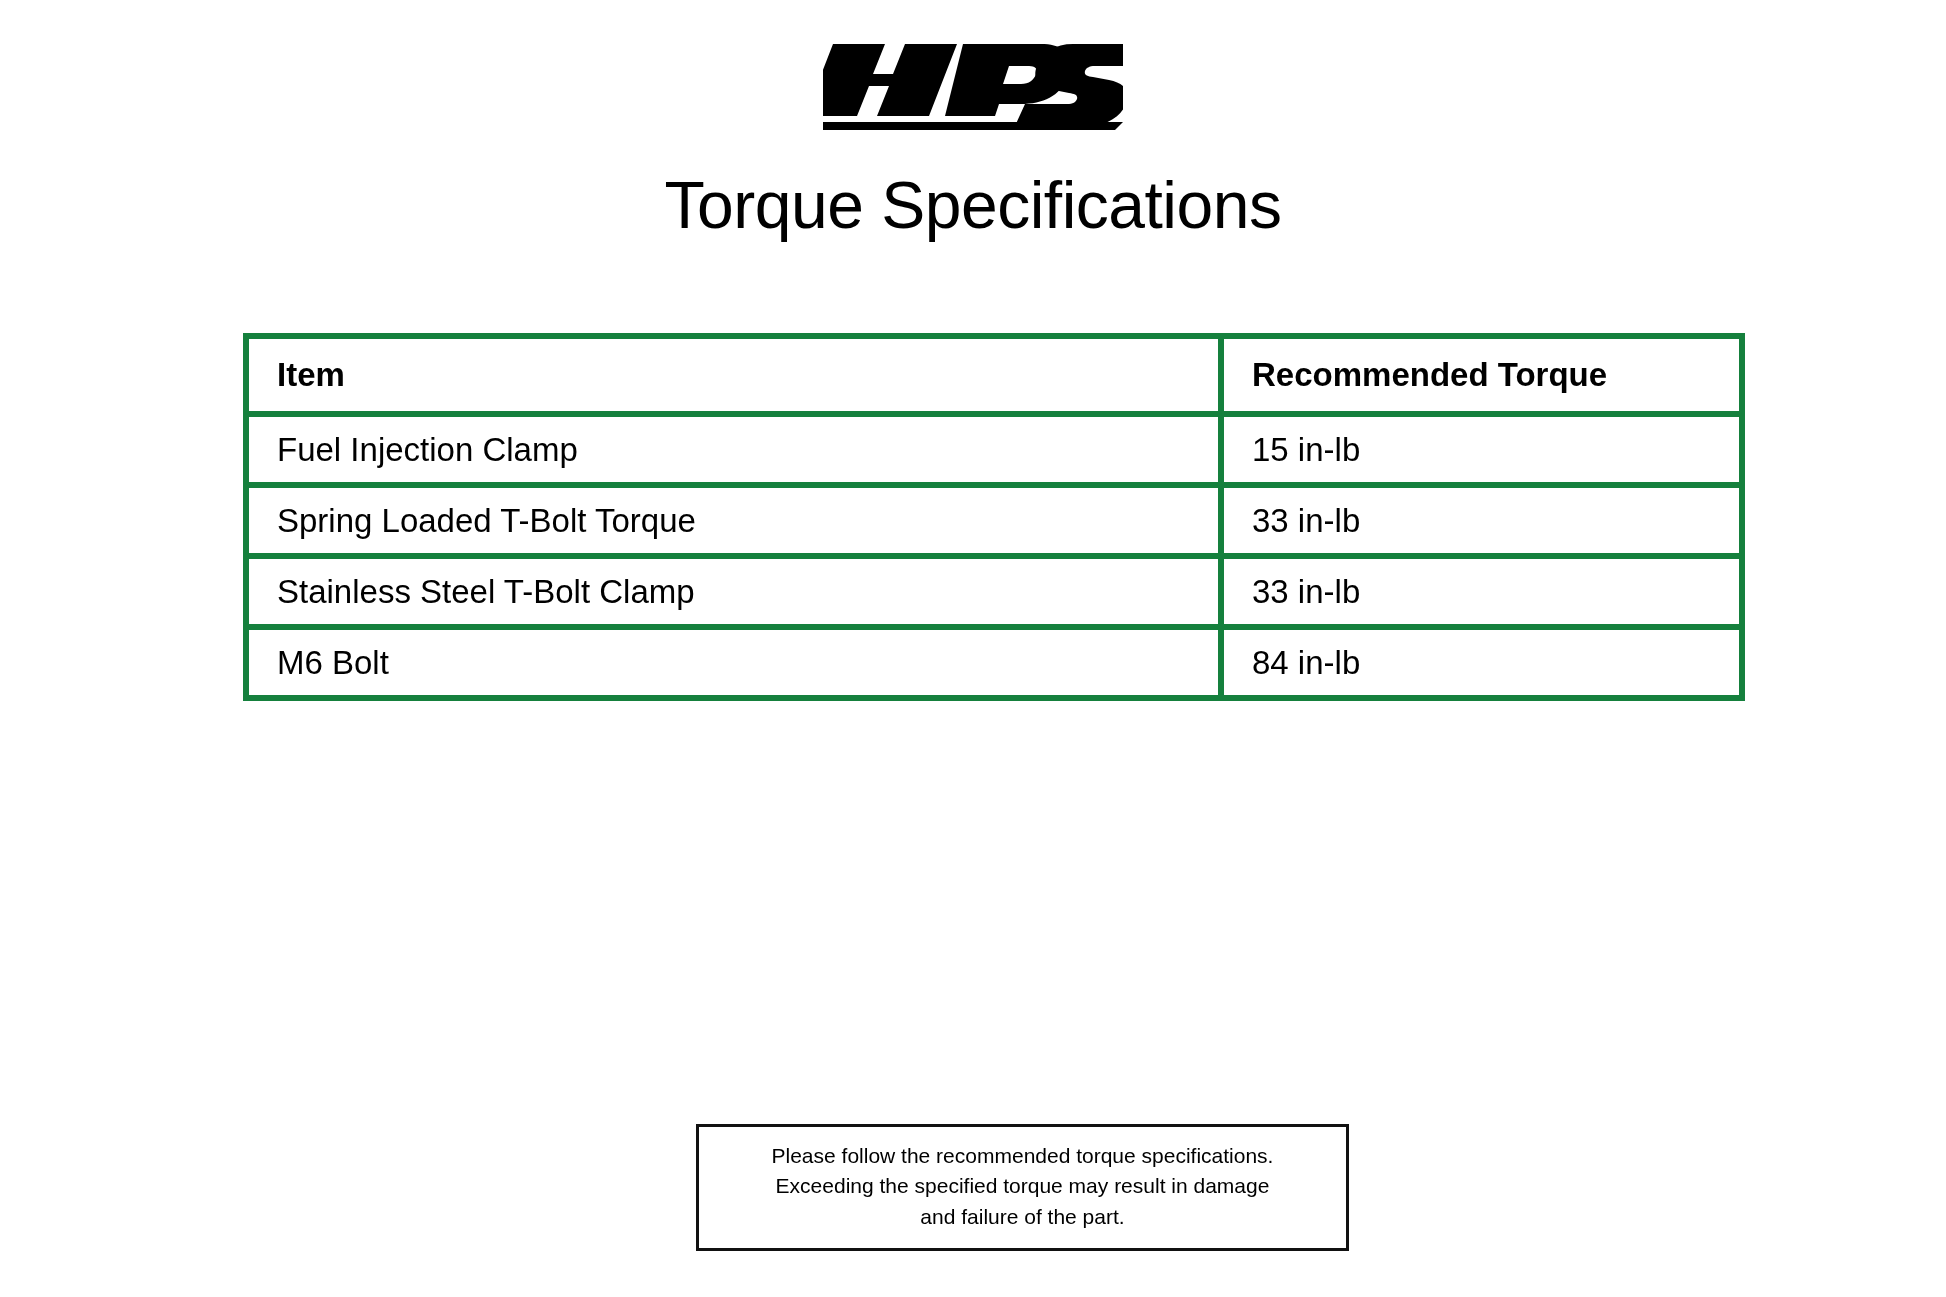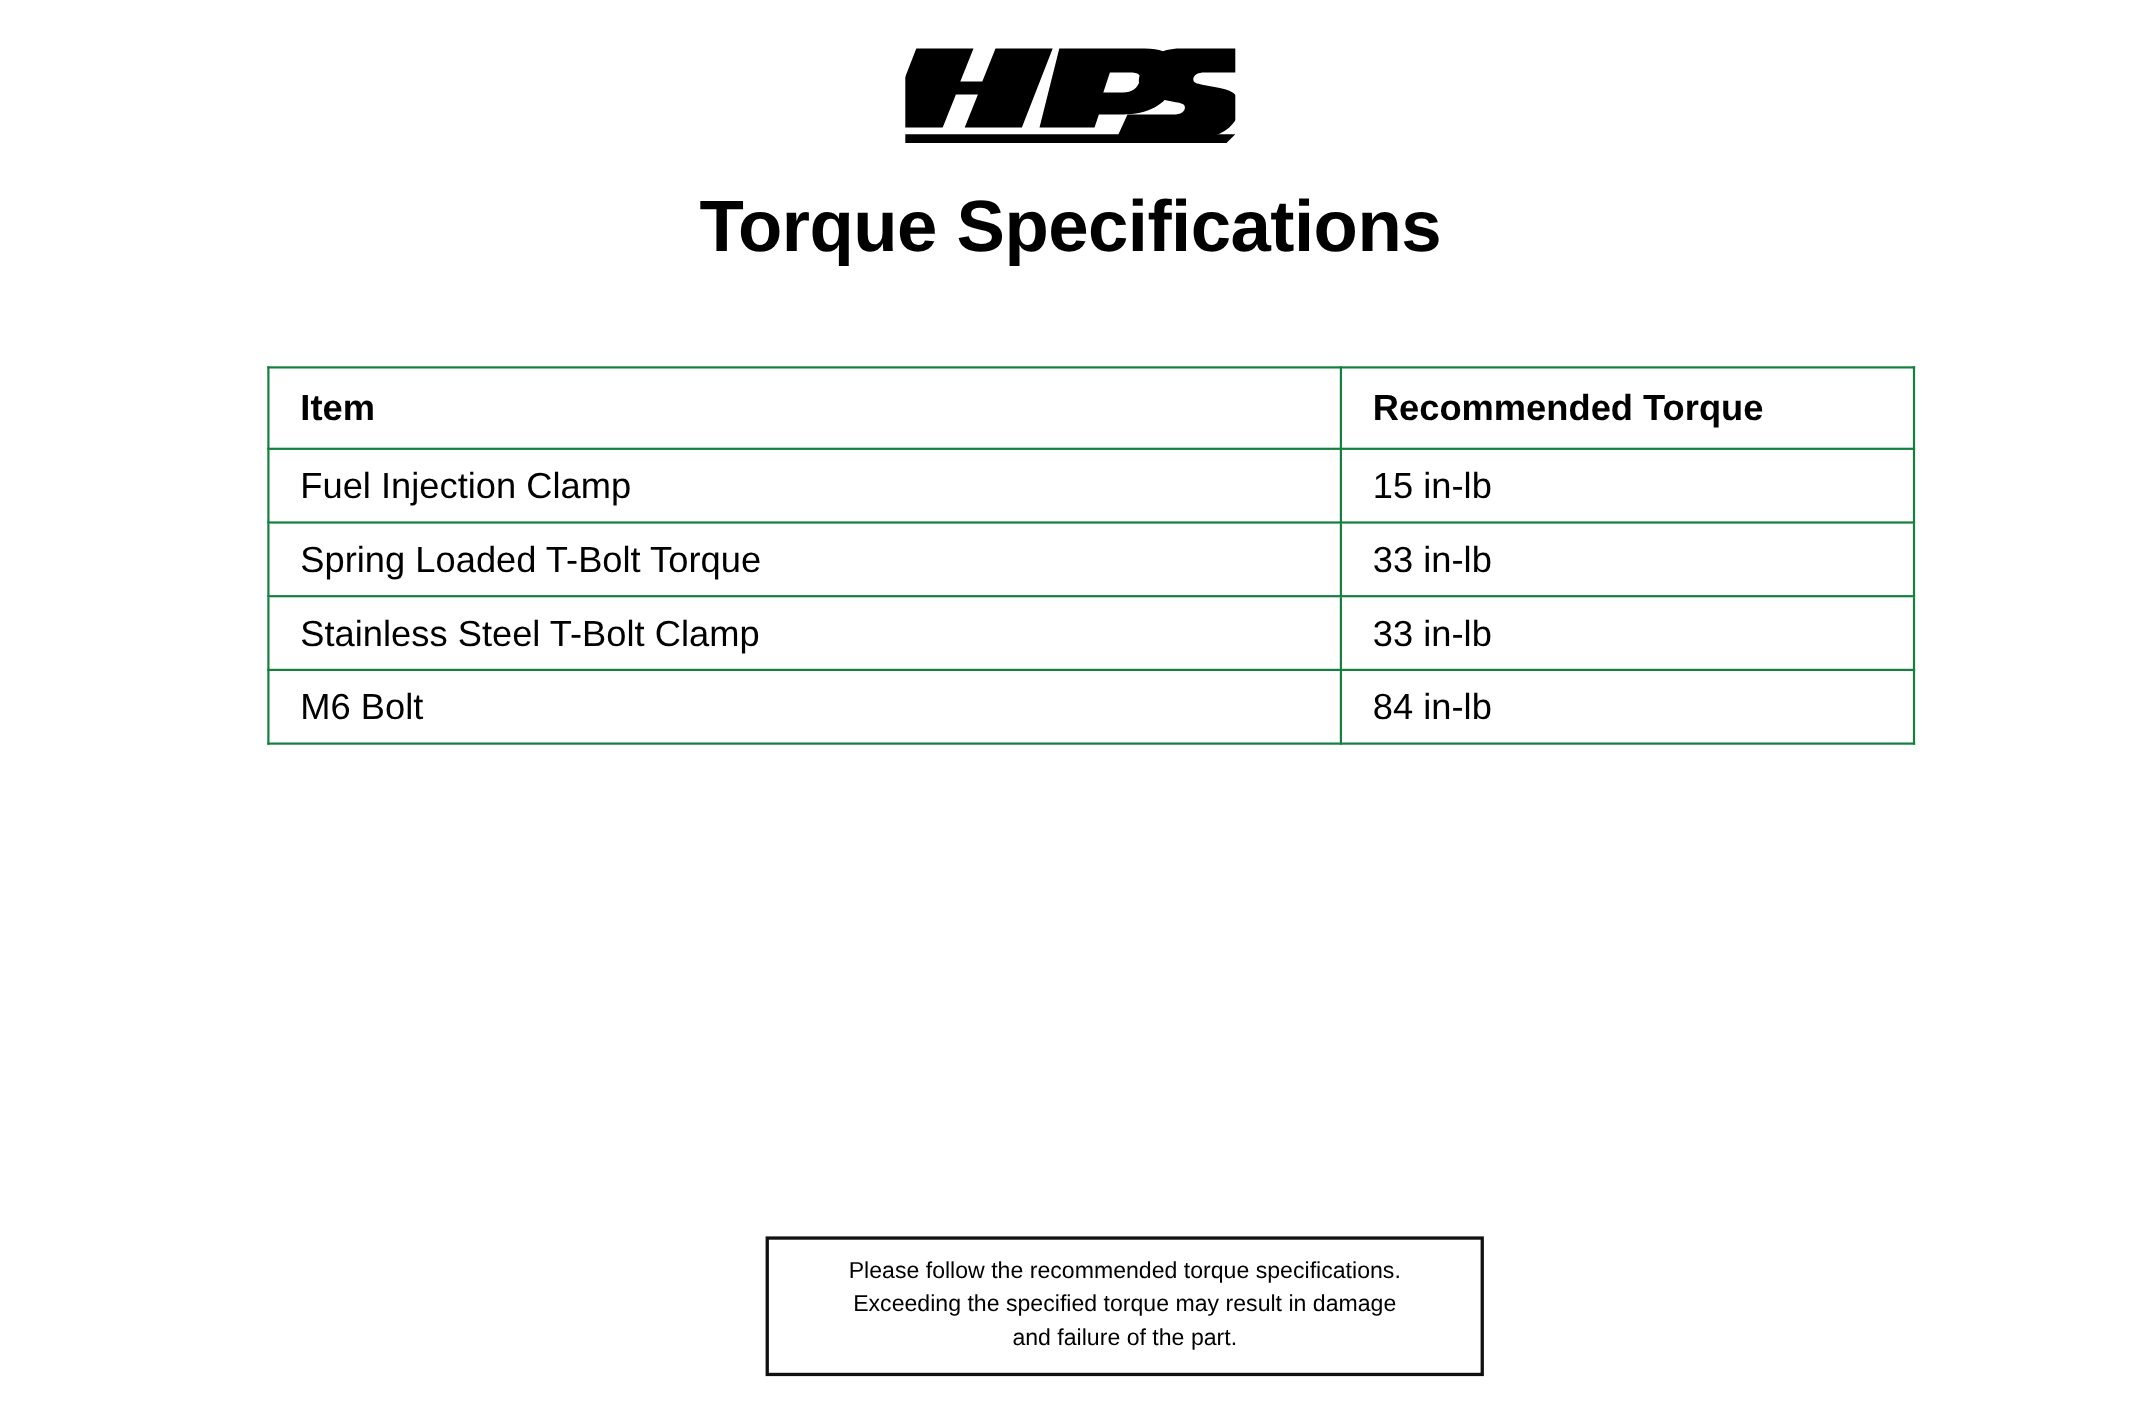--- a/index.html
+++ b/index.html
@@ -35,37 +35,37 @@
   }
 
   
   .title {
     position: absolute;
     top: 172px;
     left: 0;
     width: 1946px;
     text-align: center;
     font-size: 66px;
-    font-weight: 700;
+    font-weight: 400;
     letter-spacing: -0.5px;
     line-height: 1;
     font-family: "Liberation Sans", sans-serif;
   }
 
   
   .spec-table {
     position: absolute;
     top: 333px;
     left: 243px;
     width: 1496px;
     border-collapse: collapse;
     table-layout: fixed;
   }
   .spec-table td, .spec-table th {
-    border: 2px solid #15803d;
+    border: 6px solid #15803d;
     padding: 0 12px 0 28px;
     height: 65px;
     vertical-align: middle;
     text-align: left;
     font-size: 33px;
     font-weight: 400;
     white-space: nowrap;
   }
   .spec-table thead th {
     font-weight: 700;

